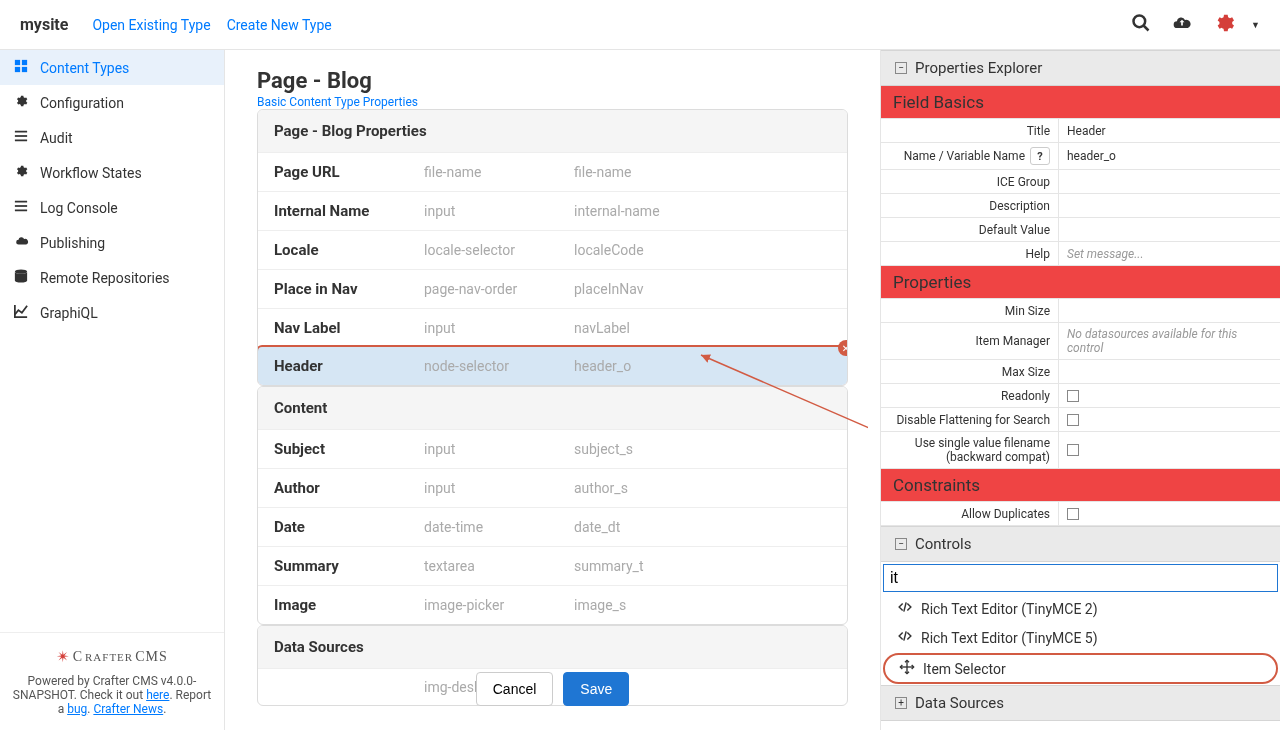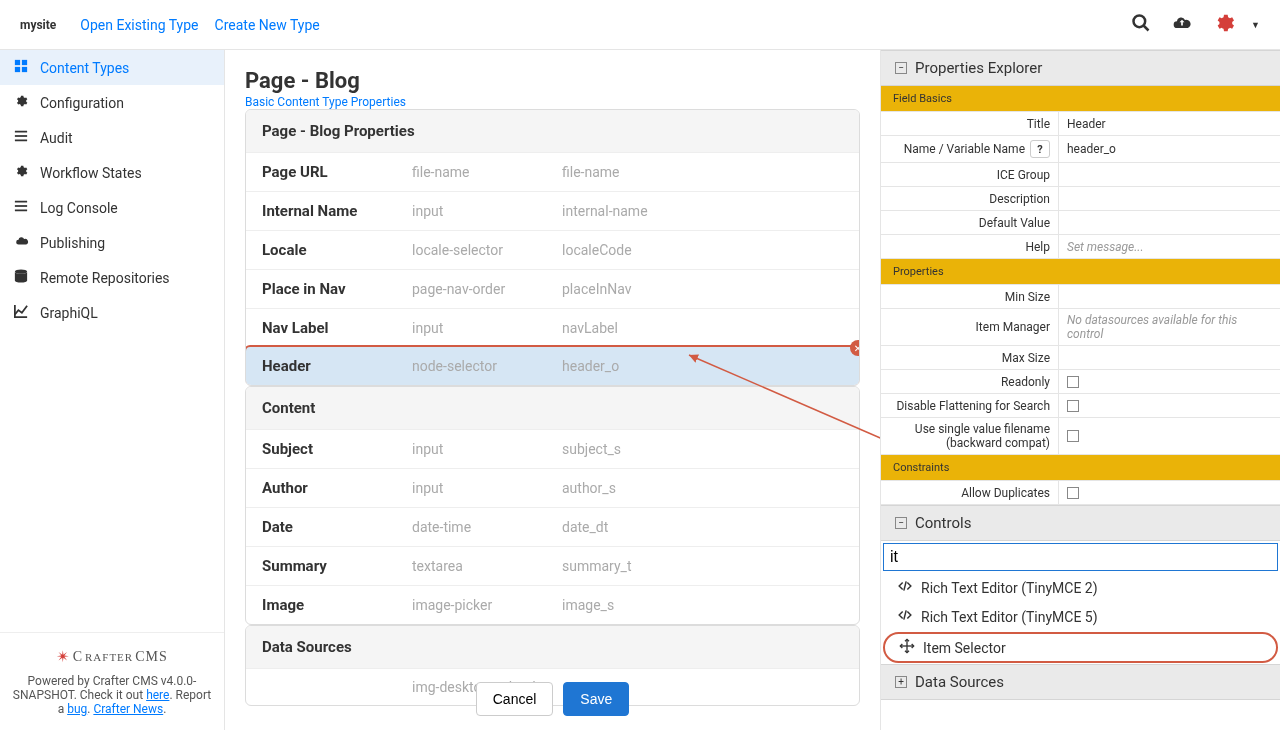--- a/index.html
+++ b/index.html
@@ -1,25 +1,25 @@
 <!DOCTYPE html>
 <html><head>
 <meta charset="utf-8">
 <style>
 * { box-sizing: border-box; margin: 0; padding: 0; }
 body { font-family: -apple-system, BlinkMacSystemFont, "Segoe UI", Roboto, Arial, sans-serif; font-size: 13px; color: #333; background: #fff; width: 1280px; height: 730px; overflow: hidden; position: relative; }
 .topbar { height: 50px; display: flex; align-items: center; padding: 0 20px; border-bottom: 1px solid #e5e5e5; }
-.site-name { font-weight: bold; font-size: 12px; color: #333; margin-right: 24px; }
+.site-name { font-weight: bold; font-size: 16px; color: #333; margin-right: 24px; }
 .top-link { color: #007bff; font-size: 14px; margin-right: 16px; cursor: pointer; }
 .top-icons { margin-left: auto; display: flex; align-items: center; gap: 20px; }
 .top-icons span { cursor: pointer; }
 .gear-icon-red { color: #d43f3a; }
 .drop-caret { font-size: 9px; color: #333; margin-left: -4px; }
 
-.layout { display: flex; height: 680px; }
+.layout { display: flex; height: 680px; gap: 12px; }
 .sidebar { width: 225px; border-right: 1px solid #e5e5e5; display: flex; flex-direction: column; }
 .sidebar-item { display: flex; align-items: center; padding: 9px 14px; font-size: 14px; cursor: pointer; color: #333; }
 .sidebar-item .icon { width: 18px; margin-right: 8px; font-size: 14px; }
 .sidebar-item.active { background: #e8f1fb; color: #007bff; }
 .sidebar-footer { margin-top: auto; padding: 14px 10px; text-align: center; font-size: 12px; color: #555; border-top: 1px solid #eee; }
 .sidebar-footer .logo { font-family: Georgia, serif; font-size: 14px; letter-spacing: 1px; margin-bottom: 8px; display: flex; align-items: center; justify-content: center; gap: 2px; }
 .sidebar-footer .logo .gear { color: #d43f3a; font-size: 16px; }
 .sidebar-footer a { color: #007bff; text-decoration: underline; }
 
 .main { flex: 1; padding: 18px 20px 0 20px; overflow: hidden; position: relative; }
@@ -27,28 +27,28 @@
 .breadcrumb { color: #007bff; font-size: 12px; cursor: pointer; margin-top: 2px; }
 .panel { border: 1px solid #dcdcdc; border-radius: 6px; margin-top: 0; background: #fff; overflow: hidden; }
 .panel-header { background: #f5f5f5; padding: 12px 16px; font-weight: bold; font-size: 15px; }
 .row { display: flex; padding: 10px 16px; border-top: 1px solid #eee; font-size: 15px; align-items: center; }
 .row .c1 { width: 150px; font-weight: bold; color: #333; }
 .row .c2 { width: 150px; color: #aaa; font-size: 14px; }
 .row .c3 { color: #aaa; font-size: 14px; }
 .row.selected { background: #d6e6f4; border: 2px solid #d25b43; border-radius: 6px; position: relative; margin: -2px; }
 .close-badge { position: absolute; right: -7px; top: -7px; width: 16px; height: 16px; background: #d25b43; color: #fff; border-radius: 50%; font-size: 10px; display: flex; align-items: center; justify-content: center; }
 
-.button-bar { position: absolute; bottom: 14px; left: 0; right: 0; display: flex; justify-content: center; gap: 10px; }
+.button-bar { position: absolute; bottom: 24px; left: 0; right: 0; display: flex; justify-content: center; gap: 10px; }
 .btn { padding: 8px 16px; border-radius: 4px; font-size: 14px; cursor: pointer; border: 1px solid #ccc; background: #fff; }
 .btn.primary { background: #1f76d3; color: #fff; border-color: #1f76d3; }
 
 .right-panel { width: 400px; border-left: 1px solid #e5e5e5; font-size: 13px; overflow-y: auto; }
 .rp-section-header { background: #eaeaea; border-top: 1px solid #d5d5d5; border-bottom: 1px solid #d5d5d5; padding: 8px 14px; font-size: 15px; display: flex; align-items: center; }
 .rp-toggle { width: 12px; height: 12px; border: 1px solid #888; margin-right: 8px; display: inline-flex; align-items: center; justify-content: center; font-size: 10px; line-height: 1; }
-.rp-sub { background: #eab308; padding: 6px 12px; font-size: 11px; border-bottom: 1px solid #e5e5e5; }
+.rp-sub { background: #ef4444; padding: 6px 12px; font-size: 17px; border-bottom: 1px solid #e5e5e5; }
 .rp-row { display: flex; border-bottom: 1px solid #e5e5e5; min-height: 24px; font-size: 12px; }
 .rp-label { width: 178px; text-align: right; padding: 4px 8px; border-right: 1px solid #e5e5e5; color: #333; display: flex; align-items: center; justify-content: flex-end; }
 .rp-value { flex: 1; padding: 4px 8px; color: #333; display: flex; align-items: center; }
 .rp-value.italic { font-style: italic; color: #999; }
 .help-badge { display: inline-block; width: 20px; height: 18px; border: 1px solid #ccc; border-radius: 3px; text-align: center; font-size: 11px; line-height: 18px; margin-left: 5px; font-weight: bold; }
 .rp-input { width: 100%; border: 1px solid #1f76d3; padding: 4px 6px; font-size: 16px; outline: none; }
 .rp-list-item { padding: 6px 14px; font-size: 14px; display: flex; align-items: center; cursor: pointer; text-align: center; }
 .rp-list-item .cicon { width: 20px; margin-right: 6px; font-size: 14px; }
 .rp-list-item.highlighted { border: 2px solid #d25b43; border-radius: 16px; margin: 1px 2px; padding: 4px 12px; }
 

